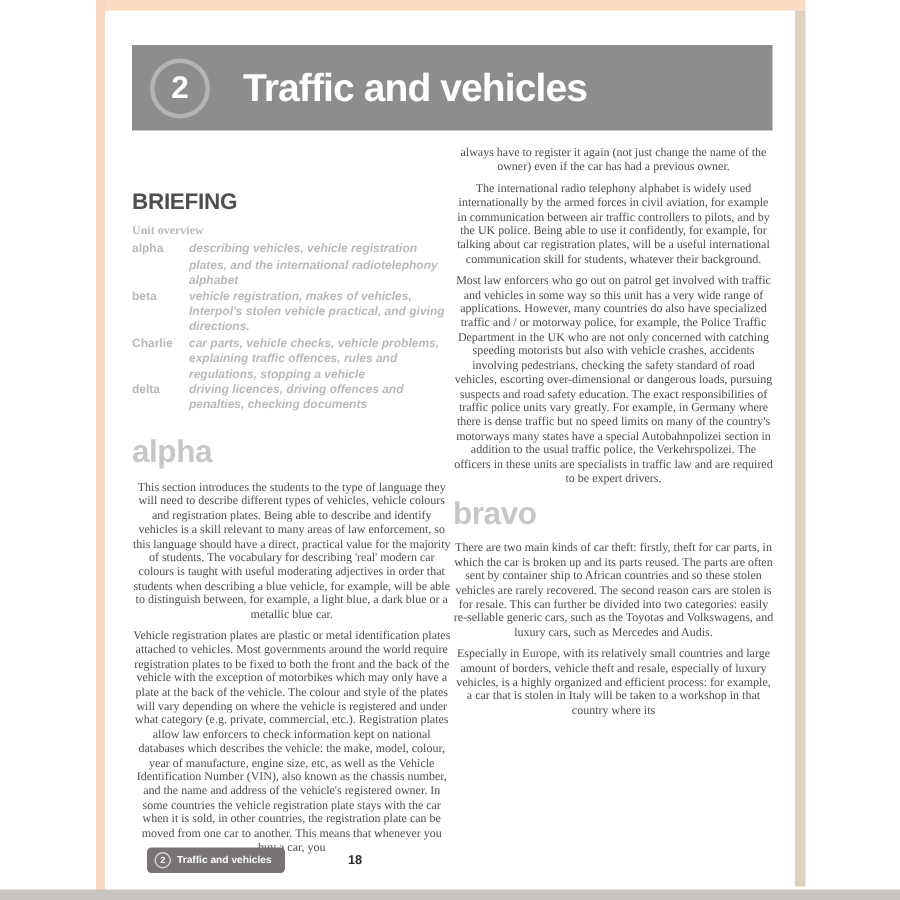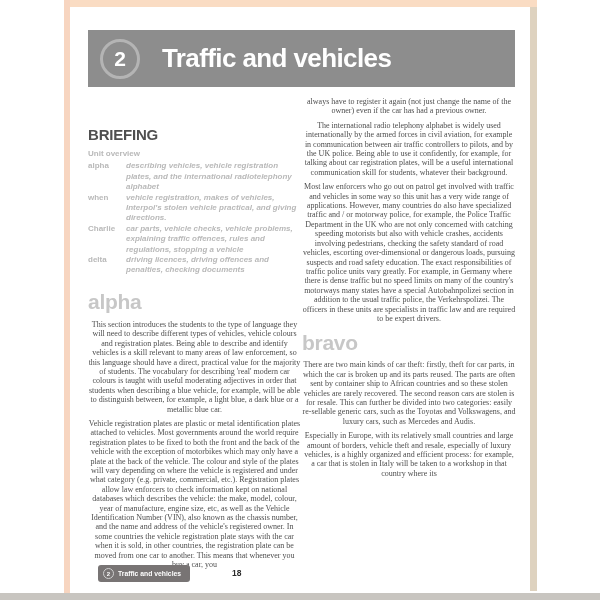--- a/index.html
+++ b/index.html
@@ -33,21 +33,21 @@
   }
 
   .left-col  { position:absolute; left:88px;  top:97px; width:213px;margin-top:29px; }
   .right-col { position:absolute; left:302px; top:97px; width:214px; }
 
   .briefing-heading {
     font-size:15px; font-weight:bold; color:#4f4f4f; letter-spacing:-0.2px;
     margin:0 0 6px 0;
   }
   .unit-overview {
-    font-size:8px; font-weight:bold; color:#b9b9b9; margin:0 0 2px 0; line-height:10.4px;
+    font-size:8px; font-weight:bold; color:#b9b9b9; margin:0 0 2px 0; line-height:10.4px;font-family:Liberation Serif, serif;
   }
   .briefing-row {
     display:flex; font-size:8px; font-weight:bold; color:#b9b9b9; line-height:10.4px;
   }
   .briefing-term { width:38px; flex:none; }
   .briefing-desc { flex:1;font-style:italic; }
 
   .section-heading {
     font-size:21px; font-weight:bold; color:#c7c7c7; letter-spacing:-0.3px;
     line-height:24px; margin:14px 0 6px 0;
@@ -95,21 +95,21 @@
 
 <div class="left-col">
   <div class="briefing-heading">BRIEFING</div>
   <div class="unit-overview">Unit overview</div>
 
   <div class="briefing-row">
     <div class="briefing-term">alpha</div>
     <div class="briefing-desc">describing vehicles, vehicle registration plates, and the international radiotelephony alphabet</div>
   </div>
   <div class="briefing-row">
-    <div class="briefing-term">when</div>
+    <div class="briefing-term">beta</div>
     <div class="briefing-desc">vehicle registration, makes of vehicles, Interpol's stolen vehicle practical, and giving directions.</div>
   </div>
   <div class="briefing-row">
     <div class="briefing-term">Charlie</div>
     <div class="briefing-desc">car parts, vehicle checks, vehicle problems, explaining traffic offences, rules and regulations, stopping a vehicle</div>
   </div>
   <div class="briefing-row">
     <div class="briefing-term">delta</div>
     <div class="briefing-desc">driving licences, driving offences and penalties, checking documents</div>
   </div>

